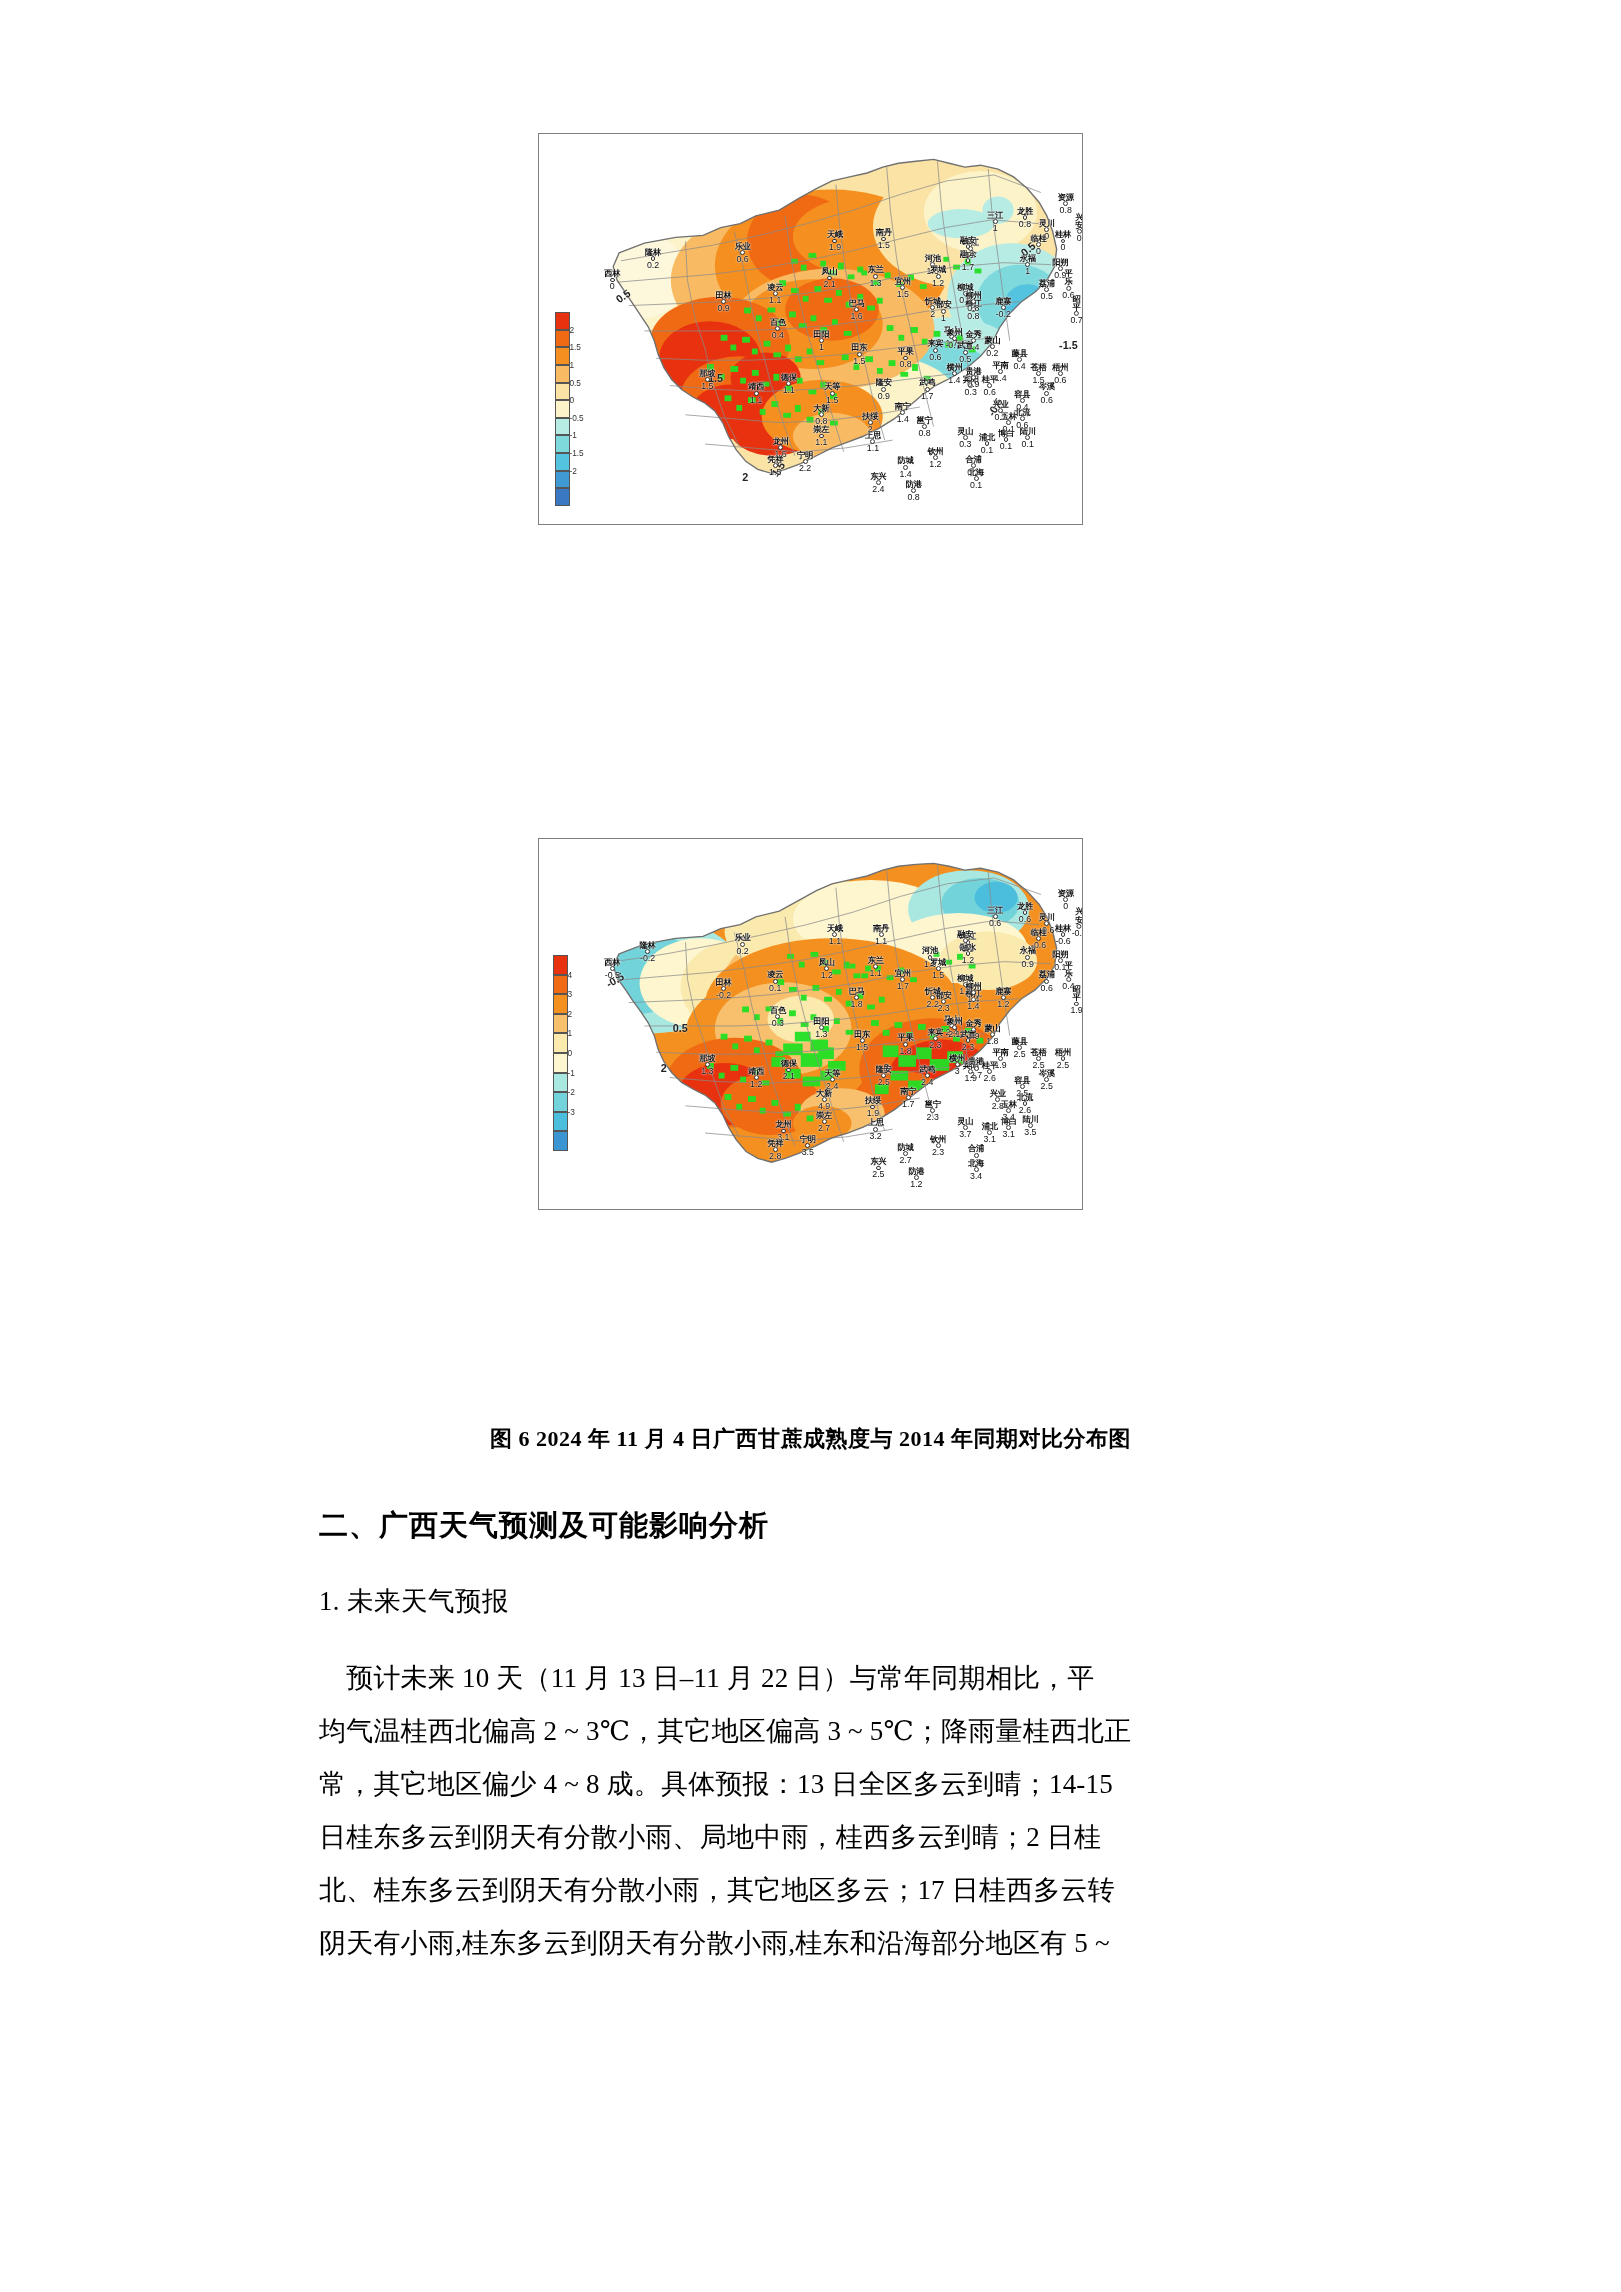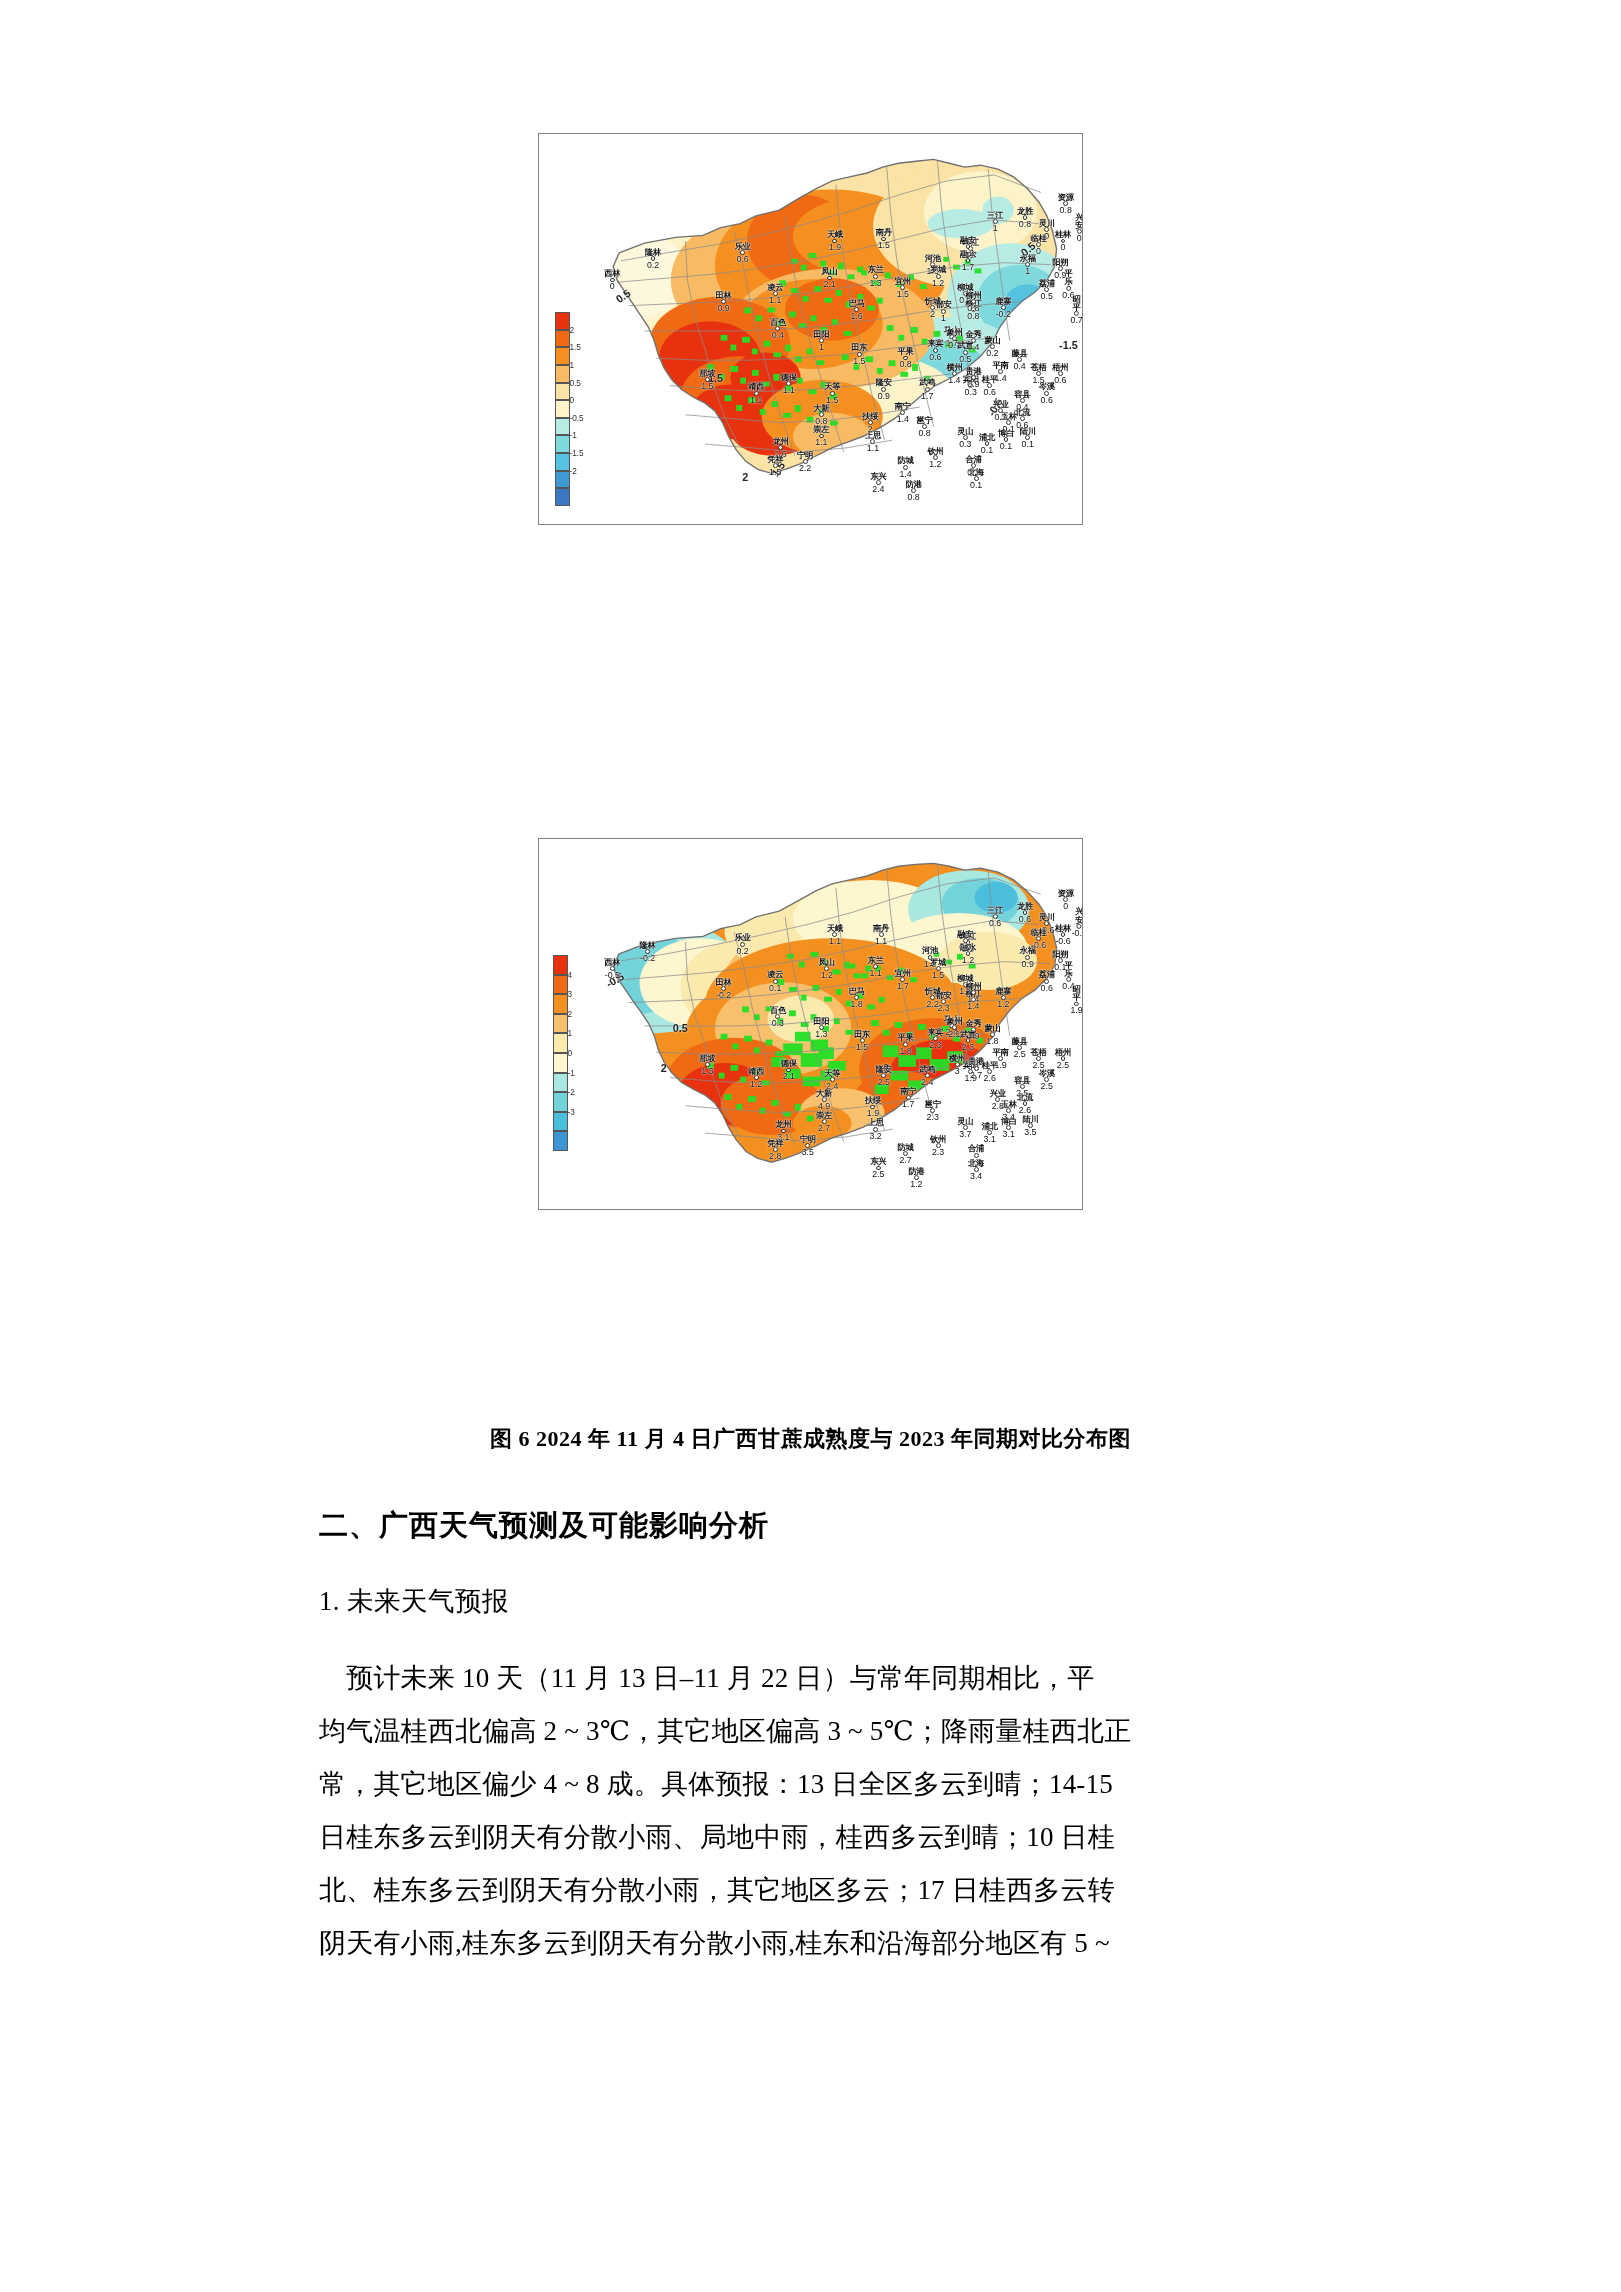--- a/index.html
+++ b/index.html
@@ -1333,29 +1333,29 @@
           </div>
           <div class="stn" style="left: 99%; top: 43.5%;">
             <span class="nm">昭平</span>
             <span class="dot"></span>
             <span class="vl">1.9</span>
           </div>
         </div>
     </div>
   </div>
 
-  <div class="caption" style="top:1424px;">图 6  2024 年 11 月 4 日广西甘蔗成熟度与 2023 年同期对比分布图</div>
+  <div class="caption" style="top:1424px;">图 6  2024 年 11 月 4 日广西甘蔗成熟度与 2014 年同期对比分布图</div>
 
   <h2 class="h2" style="left:319px;top:1506px;margin:0;">二、广西天气预测及可能影响分析</h2>
 
   <div class="h3" style="left:319px;top:1583px;">1. 未来天气预报</div>
 
   <div class="para" id="forecastPara" style="left:319px;top:1652px;">
       <span class="ln">　预计未来 10 天（11 月 13 日–11 月 22 日）与常年同期相比，平</span>
       <span class="ln">均气温桂西北偏高 2 ~ 3℃，其它地区偏高 3 ~ 5℃；降雨量桂西北正</span>
       <span class="ln">常，其它地区偏少 4 ~ 8 成。具体预报：13 日全区多云到晴；14-15</span>
-      <span class="ln">日桂东多云到阴天有分散小雨、局地中雨，桂西多云到晴；10 日桂</span>
+      <span class="ln">日桂东多云到阴天有分散小雨、局地中雨，桂西多云到晴；2 日桂</span>
       <span class="ln">北、桂东多云到阴天有分散小雨，其它地区多云；17 日桂西多云转</span>
       <span class="ln">阴天有小雨,桂东多云到阴天有分散小雨,桂东和沿海部分地区有 5 ~</span>
     </div>
 
 </div>
 
 
 </body></html>

